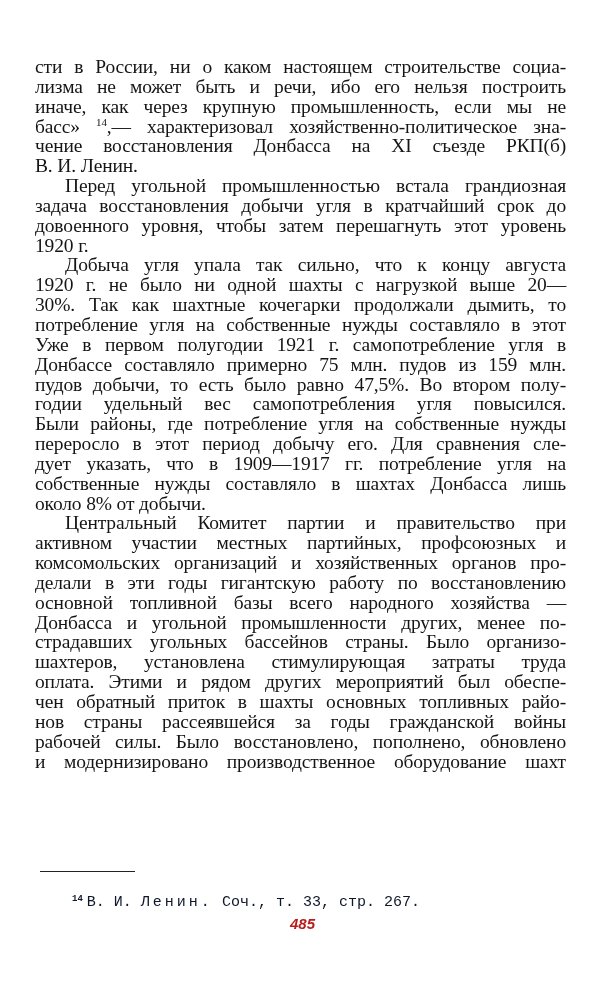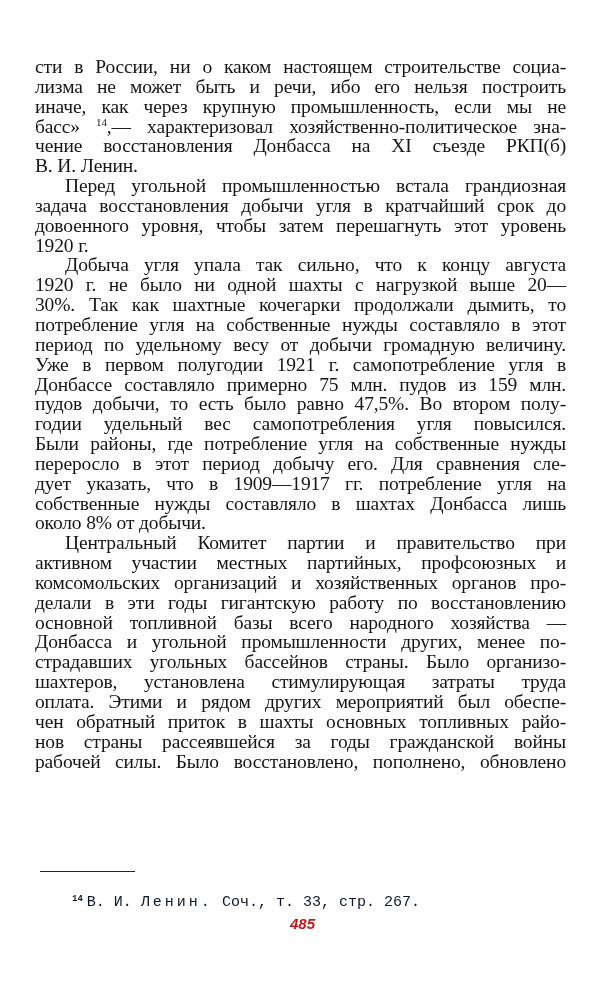--- a/index.html
+++ b/index.html
@@ -103,21 +103,20 @@
 
     <span class="line indent">Перед угольной промышленностью встала грандиозная</span>
     <span class="line">задача восстановления добычи угля в кратчайший срок до</span>
     <span class="line">довоенного уровня, чтобы затем перешагнуть этот уровень</span>
     <span class="line last">1920 г.</span>
 
     <span class="line indent">Добыча угля упала так сильно, что к концу августа</span>
     <span class="line">1920 г. не было ни одной шахты с нагрузкой выше 20—</span>
     <span class="line">30%. Так как шахтные кочегарки продолжали дымить, то</span>
     <span class="line">потребление угля на собственные нужды составляло в этот</span>
-    <span class="line">период по удельному весу от добычи громадную величину.</span>
     <span class="line">Уже в первом полугодии 1921 г. самопотребление угля в</span>
     <span class="line">Донбассе составляло примерно 75 млн. пудов из 159 млн.</span>
     <span class="line">пудов добычи, то есть было равно 47,5%. Во втором полу-</span>
     <span class="line">годии удельный вес самопотребления угля повысился.</span>
     <span class="line">Были районы, где потребление угля на собственные нужды</span>
     <span class="line">переросло в этот период добычу его. Для сравнения сле-</span>
     <span class="line">дует указать, что в 1909—1917 гг. потребление угля на</span>
     <span class="line">собственные нужды составляло в шахтах Донбасса лишь</span>
     <span class="line last">около 8% от добычи.</span>
 
@@ -126,20 +125,21 @@
     <span class="line">комсомольских организаций и хозяйственных органов про-</span>
     <span class="line">делали в эти годы гигантскую работу по восстановлению</span>
     <span class="line">основной топливной базы всего народного хозяйства —</span>
     <span class="line">Донбасса и угольной промышленности других, менее по-</span>
     <span class="line">страдавших угольных бассейнов страны. Было организо-</span>
     <span class="line">шахтеров, установлена стимулирующая затраты труда</span>
     <span class="line">оплата. Этими и рядом других мероприятий был обеспе-</span>
     <span class="line">чен обратный приток в шахты основных топливных райо-</span>
     <span class="line">нов страны рассеявшейся за годы гражданской войны</span>
     <span class="line">рабочей силы. Было восстановлено, пополнено, обновлено</span>
+    <span class="line">и модернизировано производственное оборудование шахт</span>
   </div>
 
   <div class="footnote-rule"></div>
 
   <div class="footnote">
     <sup class="fn-num">14</sup><span>В. И.</span>
     <span class="spaced">Ленин.</span>
     <span>Соч., т. 33, стр. 267.</span>
   </div>
 

